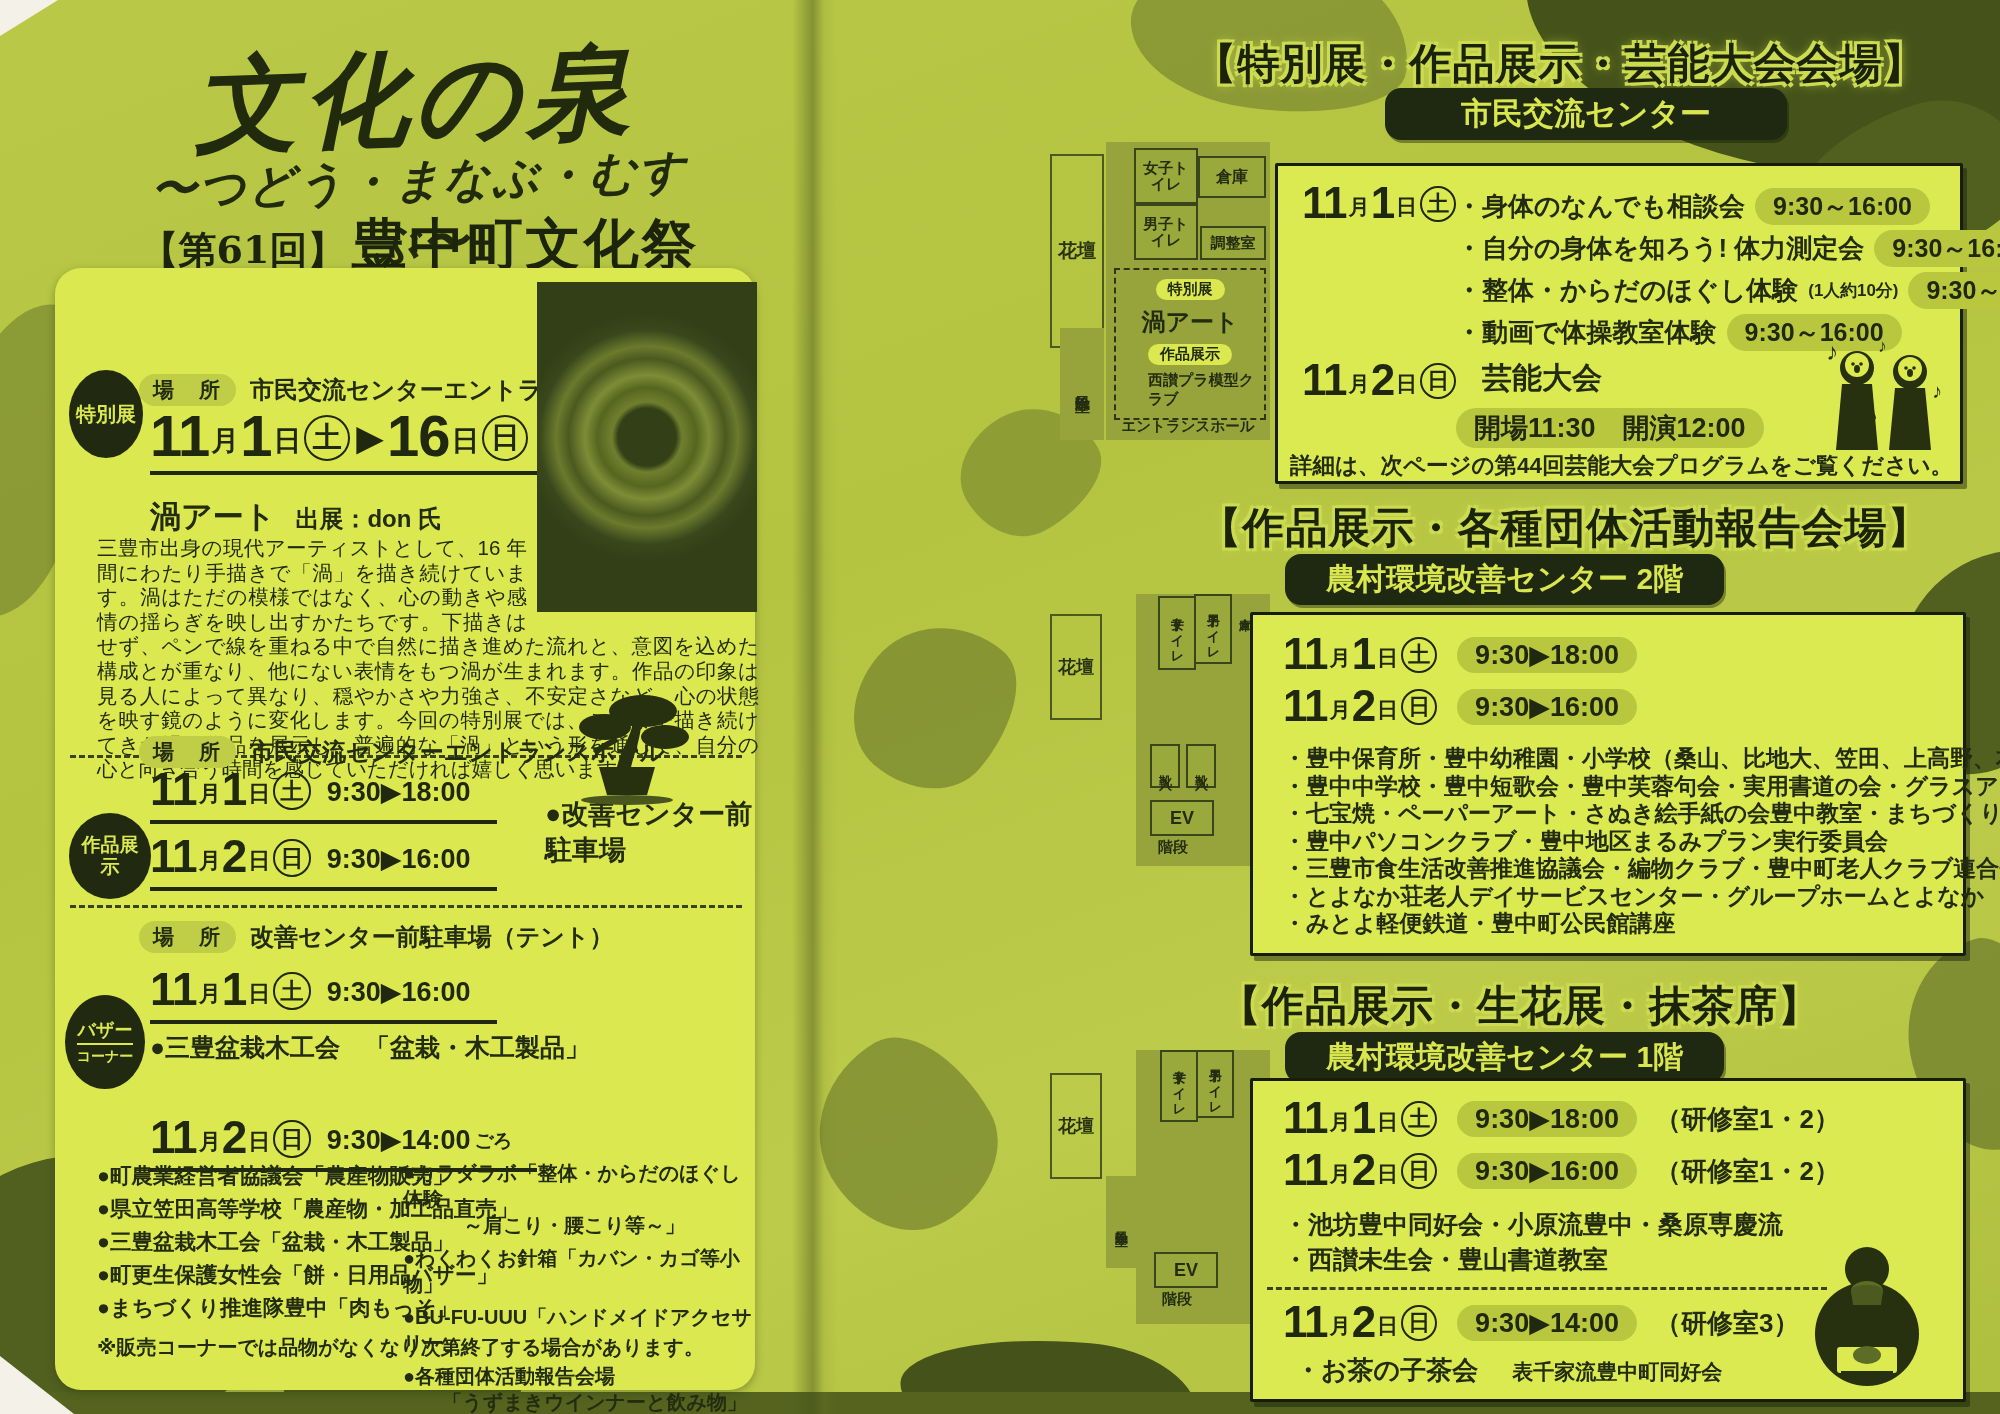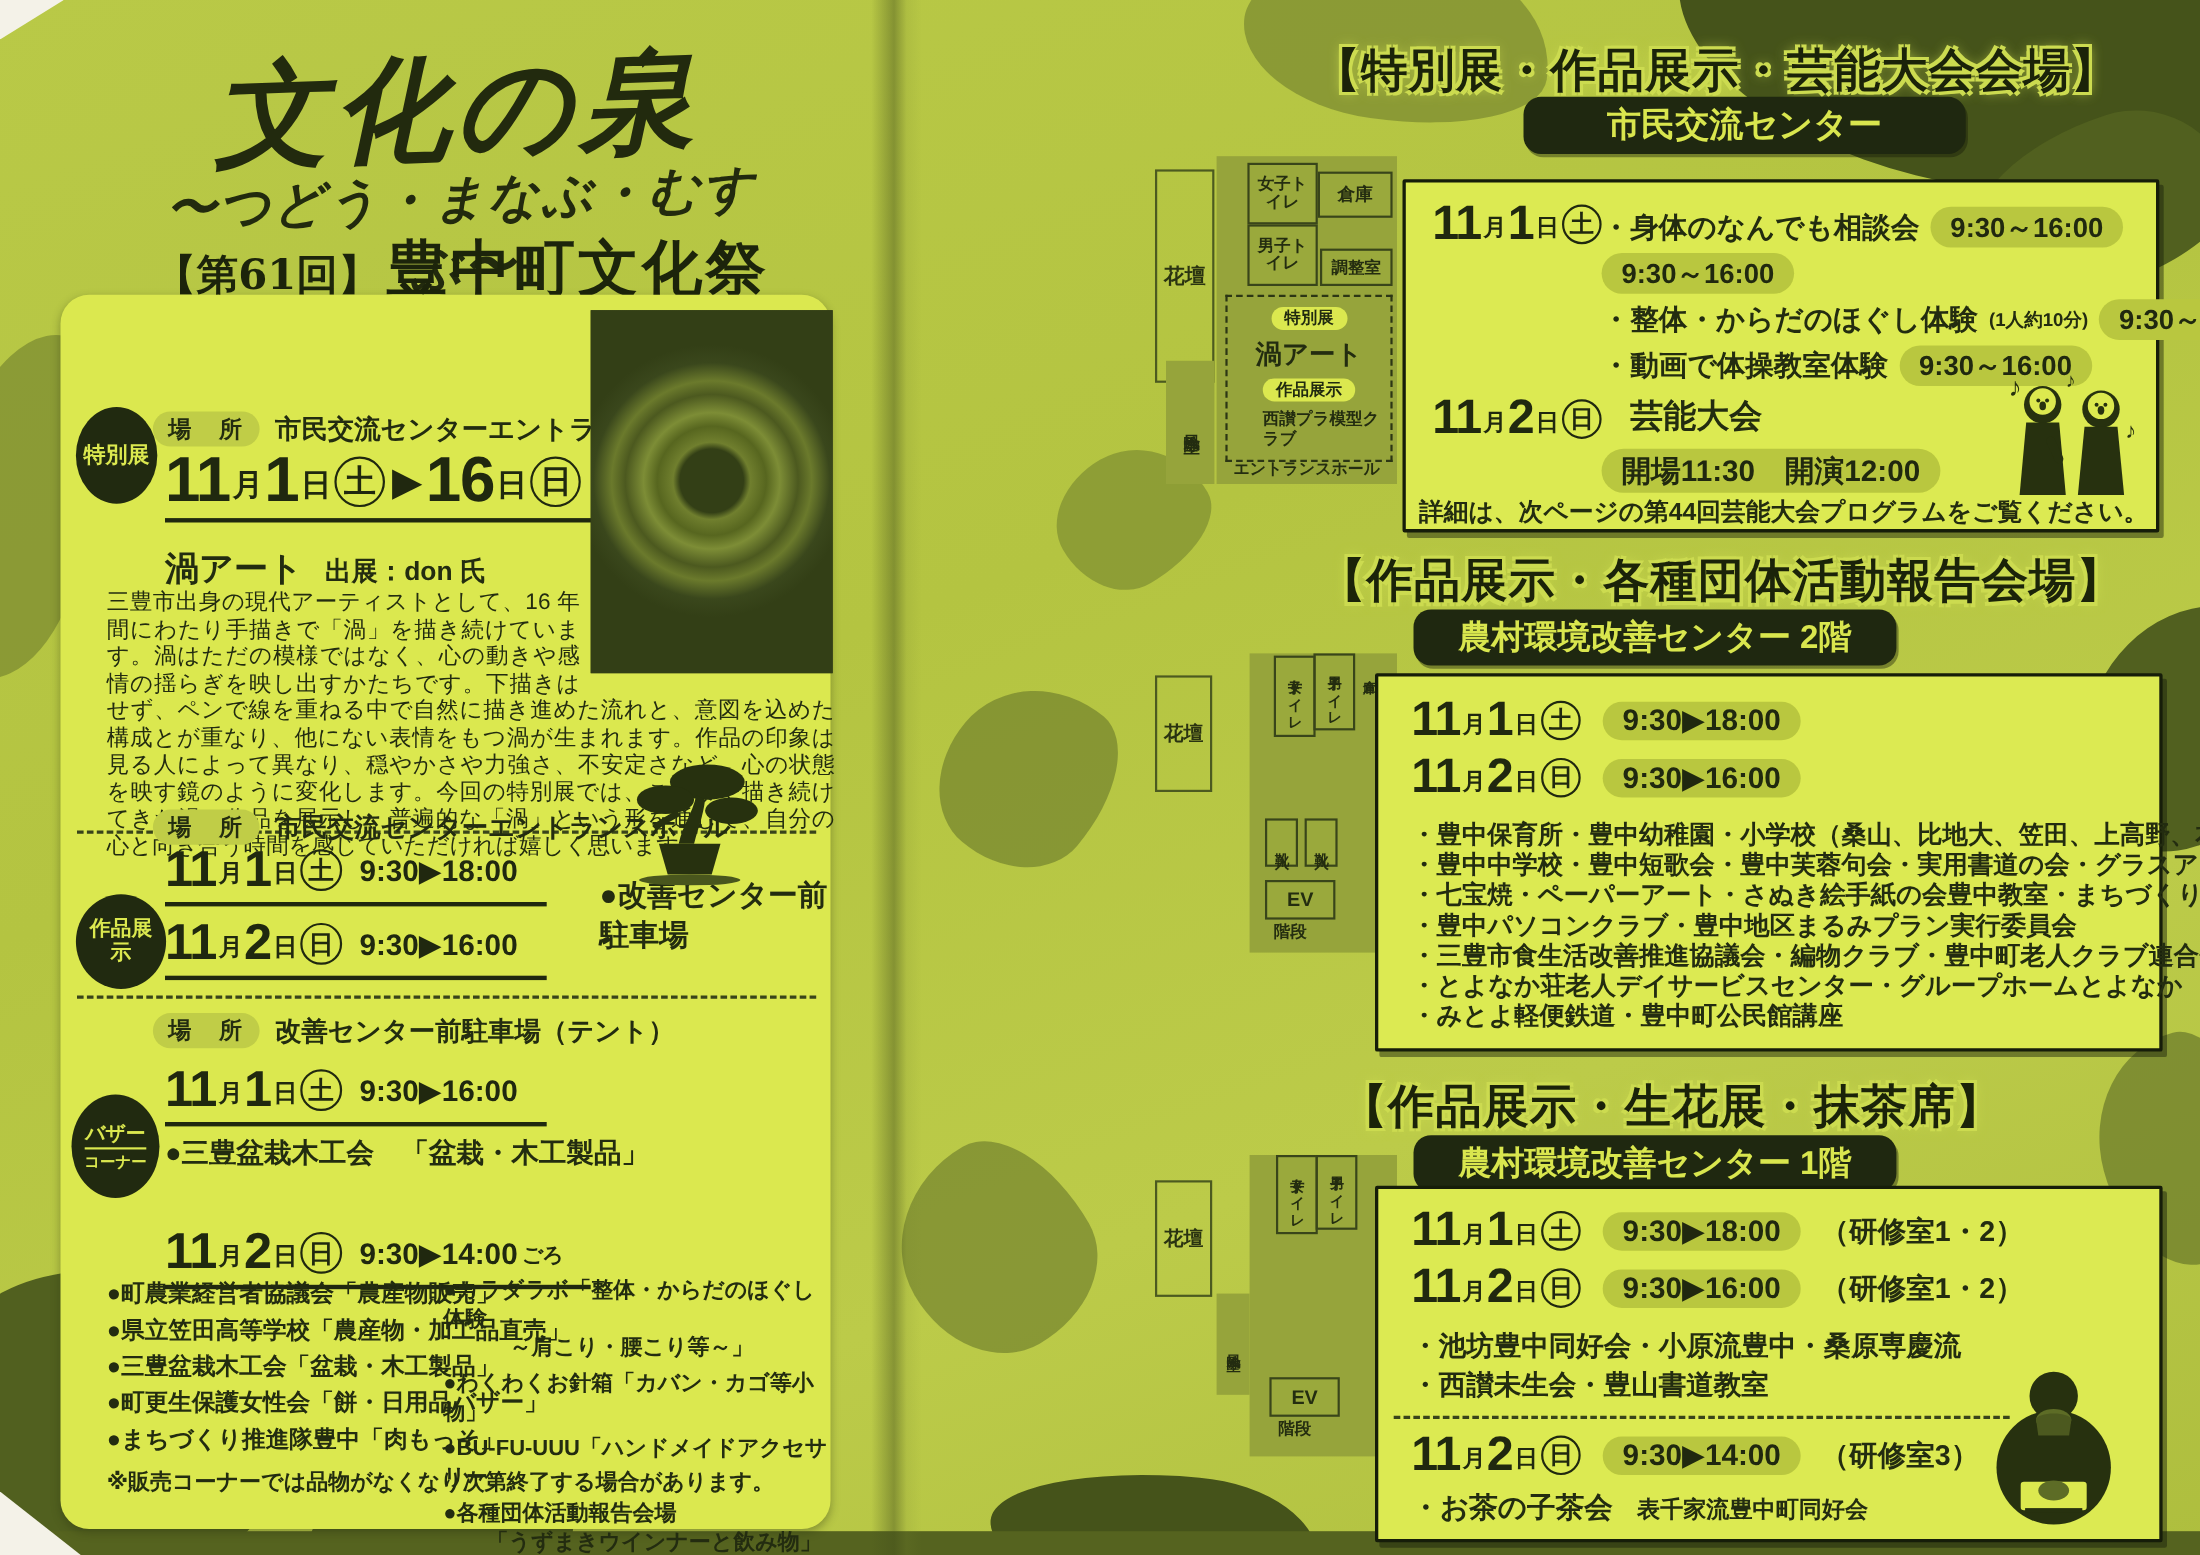--- a/index.html
+++ b/index.html
@@ -251,20 +251,21 @@
         <span class="bd-u">月</span>
         <span class="bd-n">1</span>
         <span class="bd-u">日</span>
         <span class="bd-w">土</span>
     </div>
     <div class="abs ev-row" style="left:178px;top:22px;font-size:26px;">
       <span class="ev-name">・身体のなんでも相談会</span>
       <span class="time-pill" style="font-size:25px;">9:30～16:00</span>
     </div>
     <div class="abs ev-row" style="left:178px;top:64px;font-size:26px;">
+      <span class="ev-name">・自分の身体を知ろう! 体力測定会</span>
       <span class="time-pill" style="font-size:25px;">9:30～16:00</span>
     </div>
     <div class="abs ev-row" style="left:178px;top:106px;font-size:26px;">
       <span class="ev-name">・整体・からだのほぐし体験</span>
       <span class="ev-small">(1人約10分)</span>
       <span class="time-pill" style="font-size:25px;">9:30～16:00</span>
     </div>
     <div class="abs ev-row" style="left:178px;top:148px;font-size:26px;">
       <span class="ev-name">・動画で体操教室体験</span>
       <span class="time-pill" style="font-size:25px;">9:30～16:00</span>
@@ -409,21 +410,21 @@
       <span class="bd" style="font-size:44px;">
         <span class="bd-n">11</span>
           <span class="bd-u">月</span>
           <span class="bd-n">2</span>
           <span class="bd-u">日</span>
           <span class="bd-w">日</span>
       </span>
       <span class="time-pill" style="font-size:27px;margin-bottom:2px;">9:30▶14:00</span>
       <span style="font-size:26px;font-weight:bold;margin-bottom:2px;">（研修室3）</span>
     </div>
-    <div class="abs" style="left:30px;top:272px;display:flex;align-items:baseline;gap:22px;">
+    <div class="abs" style="left:42px;top:272px;display:flex;align-items:baseline;gap:34px;">
       <span style="font-size:26px;font-weight:bold;">・お茶の子茶会</span>
       <span style="font-size:21px;font-weight:bold;">表千家流豊中町同好会</span>
     </div>
     <svg class="abs" style="right:36px;top:158px;" width="120" height="150" viewBox="0 0 120 150">
       <circle cx="60" cy="95" r="52" fill="#27310f"></circle>
       <circle cx="60" cy="30" r="22" fill="#27310f"></circle>
       <ellipse cx="60" cy="52" rx="16" ry="10" fill="#5d6c26"></ellipse>
       <path d="M44 52 C44 44 76 44 76 52 L74 66 L46 66 Z" fill="#4c591f"></path>
       <rect x="30" y="108" width="60" height="26" rx="3" fill="#dce94f"></rect>
       <ellipse cx="60" cy="116" rx="14" ry="9" fill="#5d6c26"></ellipse>

